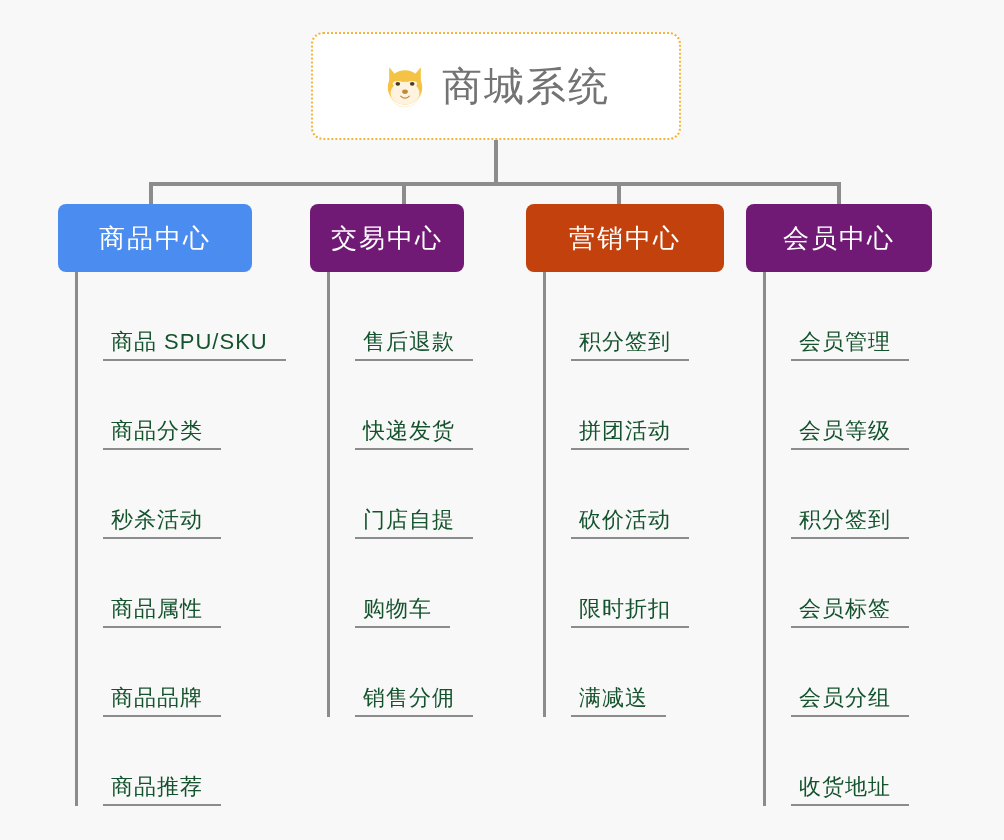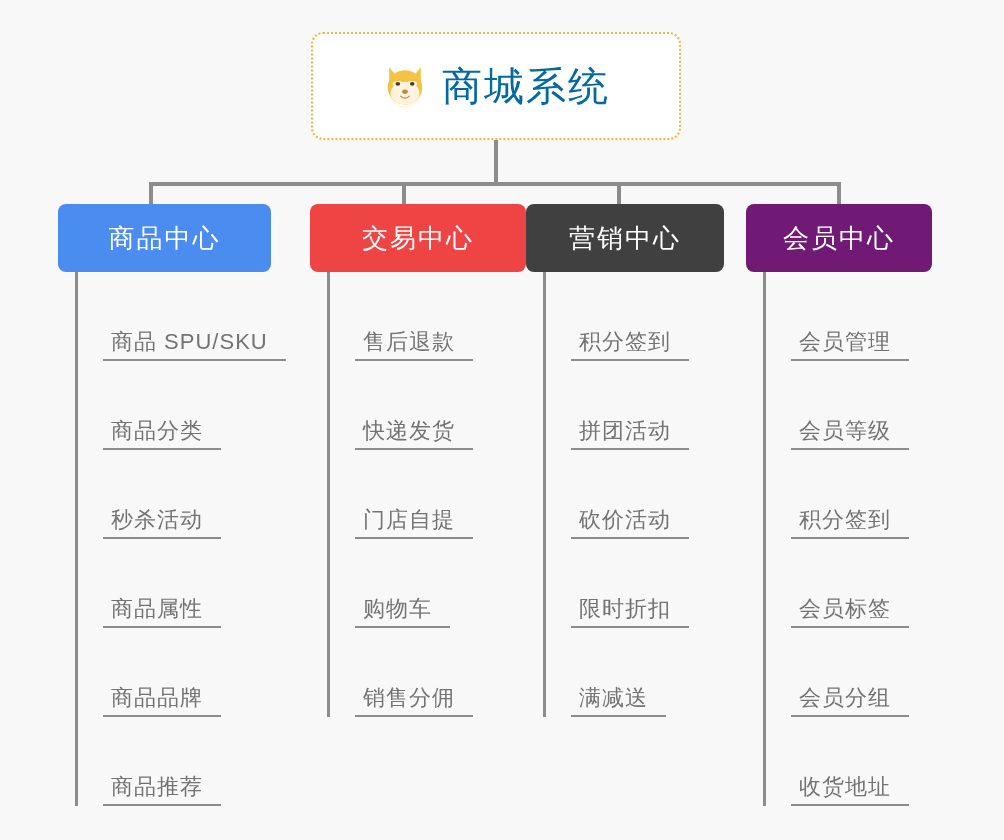--- a/index.html
+++ b/index.html
@@ -41,21 +41,21 @@
   .root-emoji {
     font-size: 40px;
     line-height: 1;
     display: block;
     width: 46px;
     height: 46px;
   }
   .root-emoji svg { display: block; }
   .root-title {
     font-size: 40px;
-    color: #0369a1;
+    color: #737373;
     letter-spacing: 2px;
     white-space: nowrap;
   }
 
   
   .conn {
     position: absolute;
     background: #8c8c8c;
   }
   .conn-v { width: 4px; }
@@ -88,21 +88,21 @@
   .leaf {
     position: relative;
     height: 89px;
     display: flex;
     align-items: flex-end;
     padding-left: 33px;
     box-sizing: border-box;
   }
   .leaf-label {
     font-size: 22px;
-    color: #737373;
+    color: #14532d;
     white-space: nowrap;
     line-height: 1.1;
     padding-bottom: 5px;
     border-bottom: 2px solid #8c8c8c;
     letter-spacing: 1px;
     margin-left: -8px;
     padding-left: 8px;
     padding-right: 18px;
     text-align: center;
   }
@@ -132,21 +132,21 @@
   </div>
 
   <div class="conn conn-v" style="left:494px; top:140px; height:46px;"></div>
   <div class="conn conn-h" style="left:149px; top:182px; width:692px;"></div>
   <div class="conn conn-v" style="left:149px; top:182px; height:24px;"></div>
   <div class="conn conn-v" style="left:402px; top:182px; height:24px;"></div>
   <div class="conn conn-v" style="left:617px; top:182px; height:24px;"></div>
   <div class="conn conn-v" style="left:837px; top:182px; height:24px;"></div>
 
   <div class="branch" style="left:58px; width:186px;">
-    <div class="branch-header" style="background:#4a8cf0; width:213px;">
+    <div class="branch-header" style="background:#4a8cf0; width:194px;">
       <span>商品中心</span>
     </div>
     <div class="leaf-list">
       <div class="leaf">
           <span class="leaf-label">商品 SPU/SKU</span>
         </div>
       <div class="leaf">
           <span class="leaf-label">商品分类</span>
         </div>
       <div class="leaf">
@@ -158,21 +158,21 @@
       <div class="leaf">
           <span class="leaf-label">商品品牌</span>
         </div>
       <div class="leaf">
           <span class="leaf-label">商品推荐</span>
         </div>
     </div>
   </div>
 
   <div class="branch" style="left:310px; width:186px;">
-    <div class="branch-header" style="background:#ef4444; width:216px;">
+    <div class="branch-header" style="background:#701a75; width:154px;">
       <span>交易中心</span>
     </div>
     <div class="leaf-list">
       <div class="leaf">
           <span class="leaf-label">售后退款</span>
         </div>
       <div class="leaf">
           <span class="leaf-label">快递发货</span>
         </div>
       <div class="leaf">
@@ -181,21 +181,21 @@
       <div class="leaf">
           <span class="leaf-label">购物车</span>
         </div>
       <div class="leaf">
           <span class="leaf-label">销售分佣</span>
         </div>
     </div>
   </div>
 
   <div class="branch" style="left:526px; width:186px;">
-    <div class="branch-header" style="background:#404040; width:198px;">
+    <div class="branch-header" style="background:#c2410c; width:198px;">
       <span>营销中心</span>
     </div>
     <div class="leaf-list">
       <div class="leaf">
           <span class="leaf-label">积分签到</span>
         </div>
       <div class="leaf">
           <span class="leaf-label">拼团活动</span>
         </div>
       <div class="leaf">

